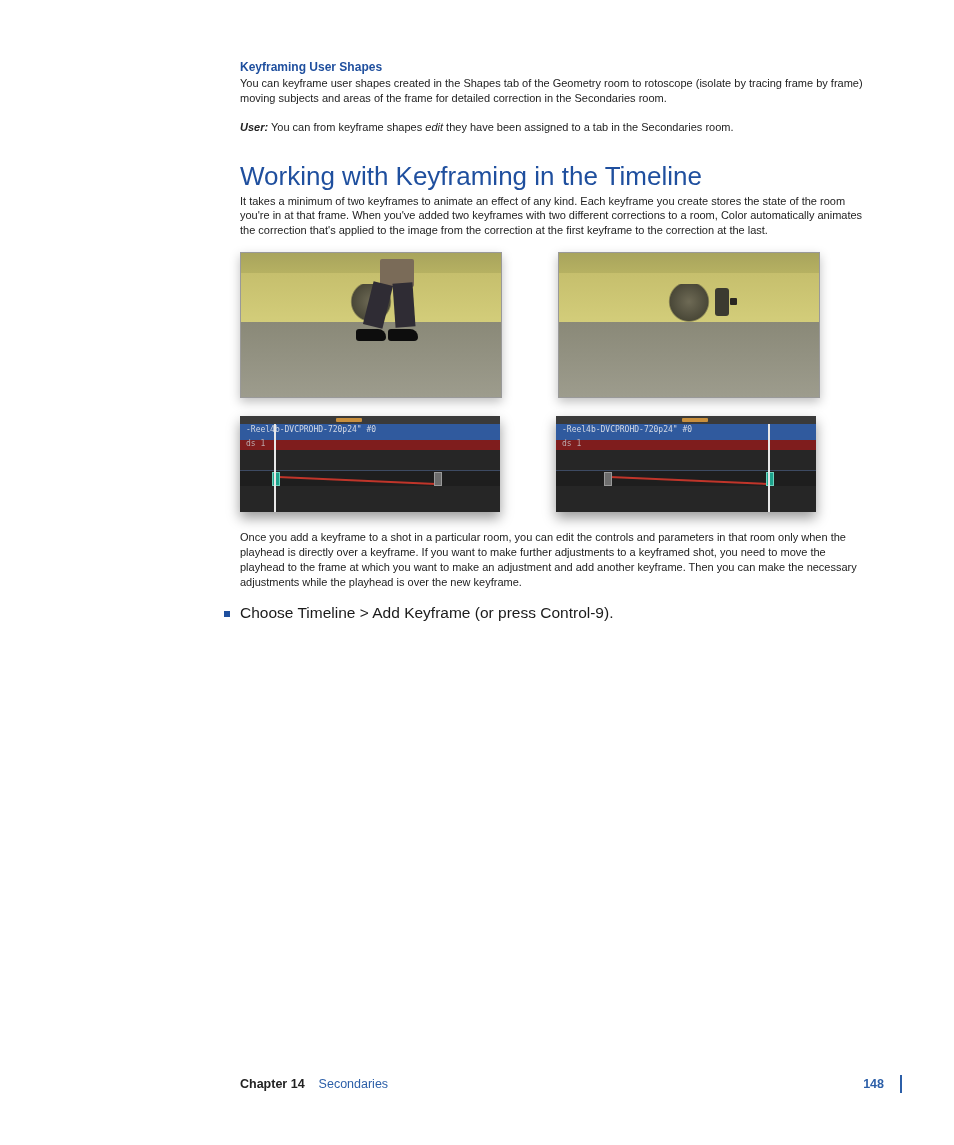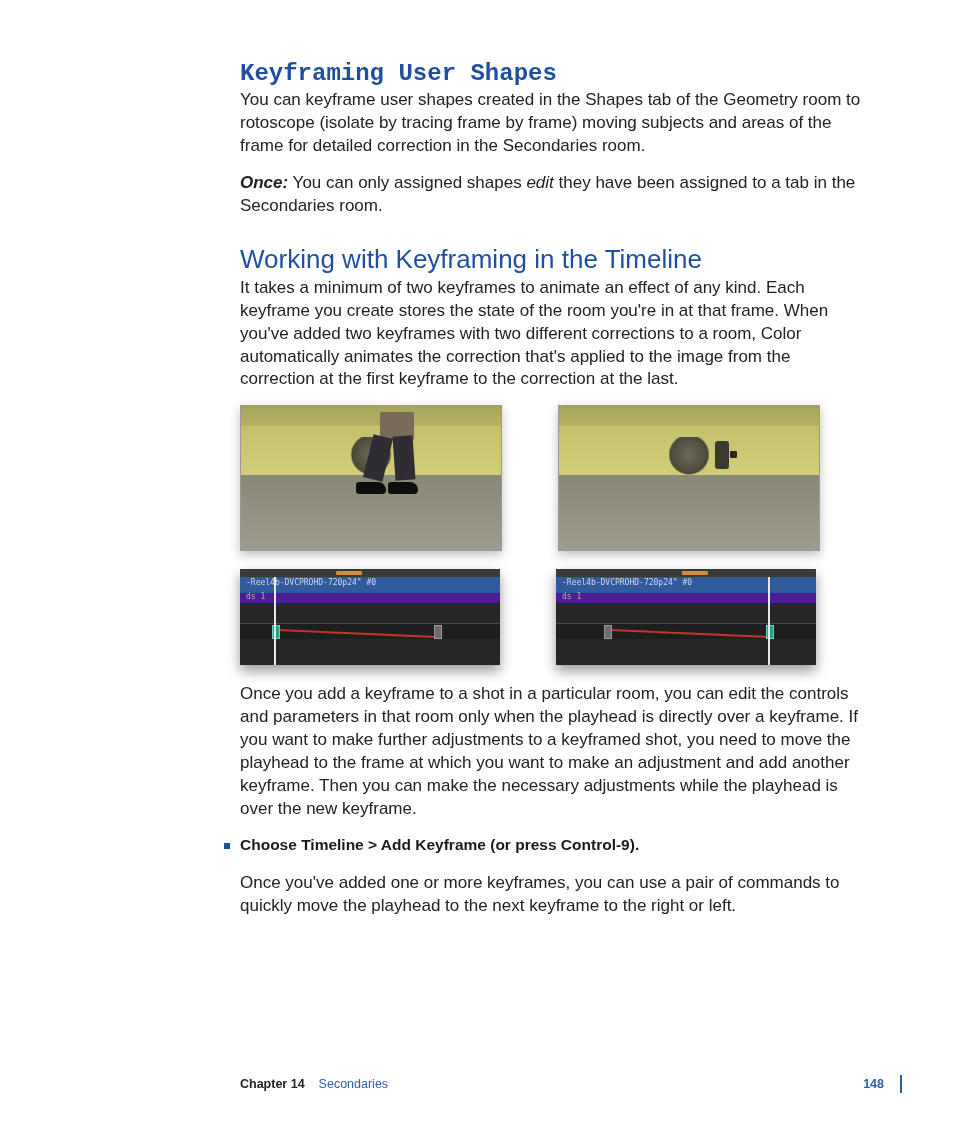--- a/index.html
+++ b/index.html
@@ -11,33 +11,32 @@
   }
   .page {
     width: 954px;
     height: 1145px;
     position: relative;
     box-sizing: border-box;
     padding: 60px 88px 0 240px;
   }
   .h2 {
     color: #1f4f9e;
-    font-size: 24px;
+    font-size: 12px;
     font-weight: 600;
     margin: 0 0 2px 0;
-    font-family: Liberation Mono, monospace;
   }
   .h1 {
     color: #1f4f9e;
     font-size: 26px;
     font-weight: 400;
     margin: 26px 0 2px 0;
   }
   .para {
-    font-size: 17px;
+    font-size: 11px;
     line-height: 1.35;
     margin: 0 0 14px 0;
     color: #222;
   }
   .note-label {
     font-weight: 700;
     font-style: italic;
   }
   .italic {
     font-style: italic;
@@ -158,21 +157,21 @@
     position:absolute;
     left:6px; top:1px;
     font-size:8px;
     font-family: Menlo, Consolas, monospace;
     color:#d2d8e4;
     white-space:nowrap;
   }
   .tl-sub {
     position:absolute;
     left:0; right:0; top:24px; height:10px;
-    background:#4c1d95;
+    background:#7f1d1d;
   }
   .tl-subtext {
     position:absolute; left:6px; top:-1px;
     font-size:8px; color:#bba9ad;
     font-family: Menlo, Consolas, monospace;
   }
   .tl-mid {
     position:absolute;
     left:0; right:0; top:34px; height:20px;
     background:#262626;
@@ -216,22 +215,21 @@
     top:60px;
     height:2px;
     background:#c0352a;
   }
   .tl-a .curve { left:38px; width:158px; transform:rotate(2.5deg); transform-origin:left center;}
   .tl-b .curve { left:54px; width:158px; transform:rotate(2.5deg); transform-origin:left center;}
 
   .bullet-row {
     display:flex;
     align-items:flex-start;
-    margin: 0 0 16px -16px;
-    font-weight: bold;
+    margin: 0 0 10px -16px;
   }
   .bullet {
     width:6px; height:6px;
     background:#1f4f9e;
     margin:8px 10px 0 0;
     flex:0 0 auto;
   }
   .bullet-text {
     font-size:15.5px;
     line-height:1.35;
@@ -261,21 +259,21 @@
   }
 </style>
 </head>
 <body>
 
 <div class="page">
 
   <div class="h2">Keyframing User Shapes</div>
   <p class="para">You can keyframe user shapes created in the Shapes tab of the Geometry room to rotoscope (isolate by tracing frame by frame) moving subjects and areas of the frame for detailed correction in the Secondaries room.</p>
   <p class="para">
-    <span class="note-label">Once:</span><span>  You can only assigned shapes </span><span class="italic">edit</span><span> they have been assigned to a tab in the Secondaries room.</span>
+    <span class="note-label">User:</span><span>  You can from keyframe shapes </span><span class="italic">edit</span><span> they have been assigned to a tab in the Secondaries room.</span>
   </p>
 
   <div class="h1">Working with Keyframing in the Timeline</div>
   <p class="para">It takes a minimum of two keyframes to animate an effect of any kind. Each keyframe you create stores the state of the room you're in at that frame. When you've added two keyframes with two different corrections to a room, Color automatically animates the correction that's applied to the image from the correction at the first keyframe to the correction at the last.</p>
 
   <div class="figrow">
     <div class="thumb">
       <div class="hall"></div>
       <div class="person-near">
         <div class="torso"></div>
@@ -326,21 +324,20 @@
     </div>
   </div>
 
   <p class="para">Once you add a keyframe to a shot in a particular room, you can edit the controls and parameters in that room only when the playhead is directly over a keyframe. If you want to make further adjustments to a keyframed shot, you need to move the playhead to the frame at which you want to make an adjustment and add another keyframe. Then you can make the necessary adjustments while the playhead is over the new keyframe.</p>
 
   <div class="bullet-row">
     <div class="bullet"></div>
     <div class="bullet-text">Choose Timeline &gt; Add Keyframe (or press Control-9).</div>
   </div>
 
-  <p class="para">Once you've added one or more keyframes, you can use a pair of commands to quickly move the playhead to the next keyframe to the right or left.</p>
 
   <div class="footer">
     <div class="footer-left">
       <span class="chapter">Chapter 14</span>
       <span class="chapname">Secondaries</span>
     </div>
     <span class="pgnum">148</span>
     <div class="footer-rule"></div>
   </div>
 

